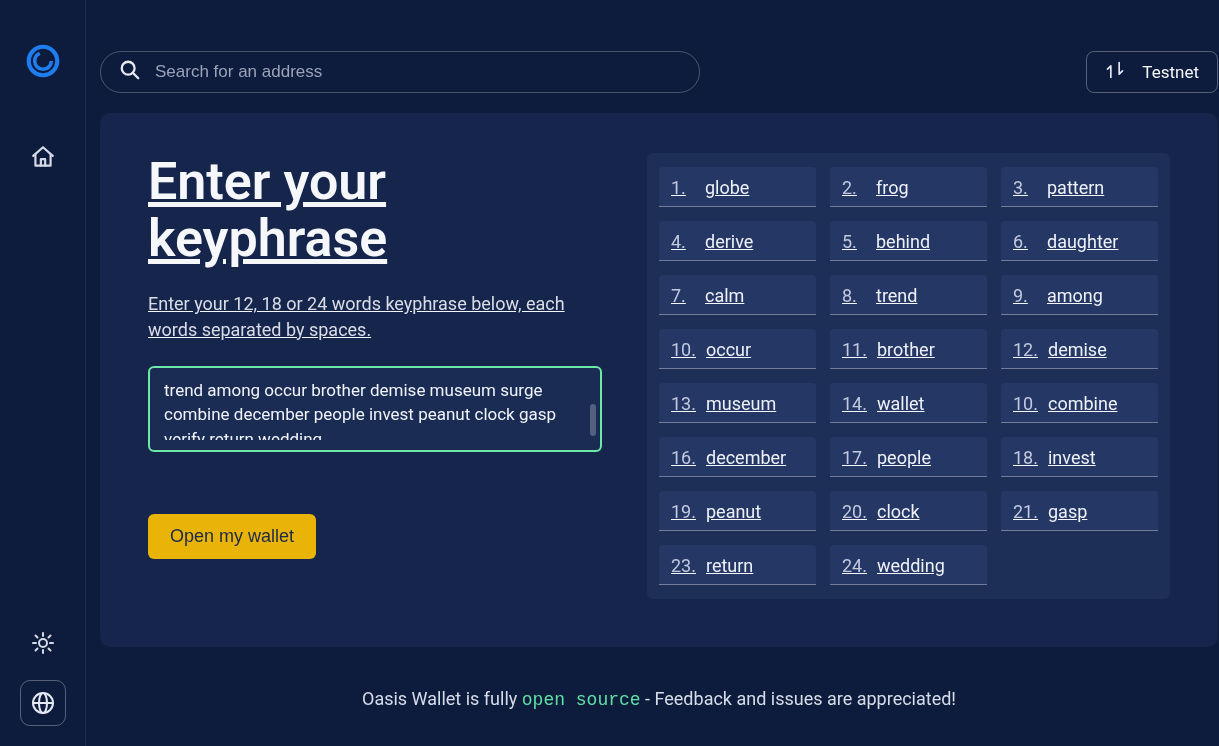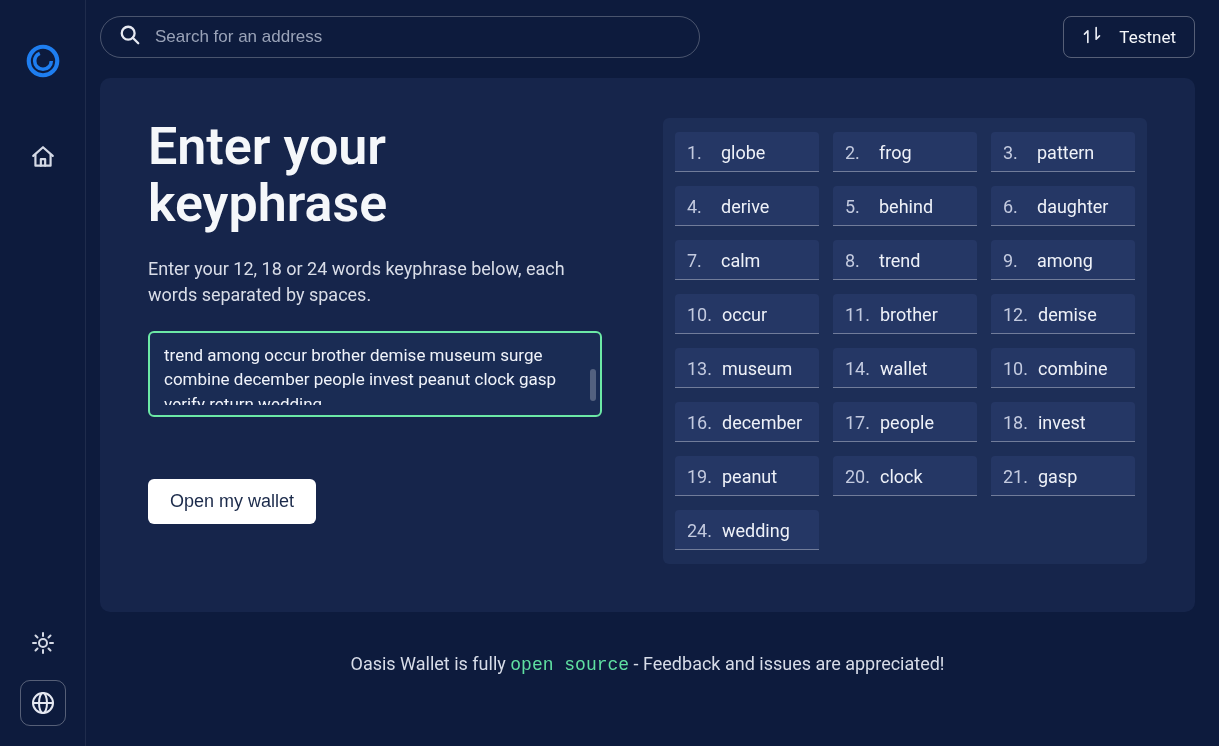--- a/index.html
+++ b/index.html
@@ -35,21 +35,22 @@
   width: 46px; height: 46px;
   border: 1px solid rgba(255,255,255,0.3);
   border-radius: 10px;
   display: flex; align-items: center; justify-content: center;
   cursor: pointer;
 }
 .main {
   flex: 1;
   display: flex;
   flex-direction: column;
-  padding: 16px 24px 0 14px;
+  padding: 16px 1px 0 14px;
+  margin-top: 35px;
 }
 .topbar {
   display: flex;
   align-items: center;
   gap: 18px;
   margin-bottom: 20px;
 }
 .search-wrap {
   flex: 0 0 600px;
   height: 42px;
@@ -79,21 +80,22 @@
   gap: 17px;
   padding: 0 18px;
   cursor: pointer;
   font-size: 17px;
 }
 .card {
   background: #16254b;
   border-radius: 10px;
   padding: 40px 48px 48px 48px;
   display: flex;
-  gap: 60px;
+  gap: 44px;
+  text-decoration: underline;
 }
 .left-col {
   flex: 0 0 455px;
 }
 .title {
   font-size: 52px;
   font-weight: 600;
   line-height: 1.1;
   margin-bottom: 24px;
 }
@@ -128,21 +130,21 @@
   position: absolute;
   right: 4px;
   top: 36px;
   width: 6px;
   height: 32px;
   background: rgba(255,255,255,0.25);
   border-radius: 3px;
 }
 .open-btn {
   margin-top: 62px;
-  background: #ffffff;
+  background: #eab308;
   color: #1b2a4a;
   border: none;
   border-radius: 6px;
   padding: 12px 22px;
   font-size: 18px;
   cursor: pointer;
 }
 .words-panel {
   background: #1d2e57;
   border-radius: 6px;
@@ -330,20 +332,24 @@
           </div>
           <div class="word-cell">
             <span class="num">20.</span>
             <span class="word">clock</span>
           </div>
           <div class="word-cell">
             <span class="num">21.</span>
             <span class="word">gasp</span>
           </div>
           <div class="word-cell">
+            <span class="num">23.</span>
+            <span class="word">return</span>
+          </div>
+          <div class="word-cell">
             <span class="num">24.</span>
             <span class="word">wedding</span>
           </div>
         </div>
     </div>
   </div>
 
   <div class="footer">
     <span>Oasis Wallet is fully </span><a>open source</a><span> - Feedback and issues are appreciated!</span><br>
   </div>

